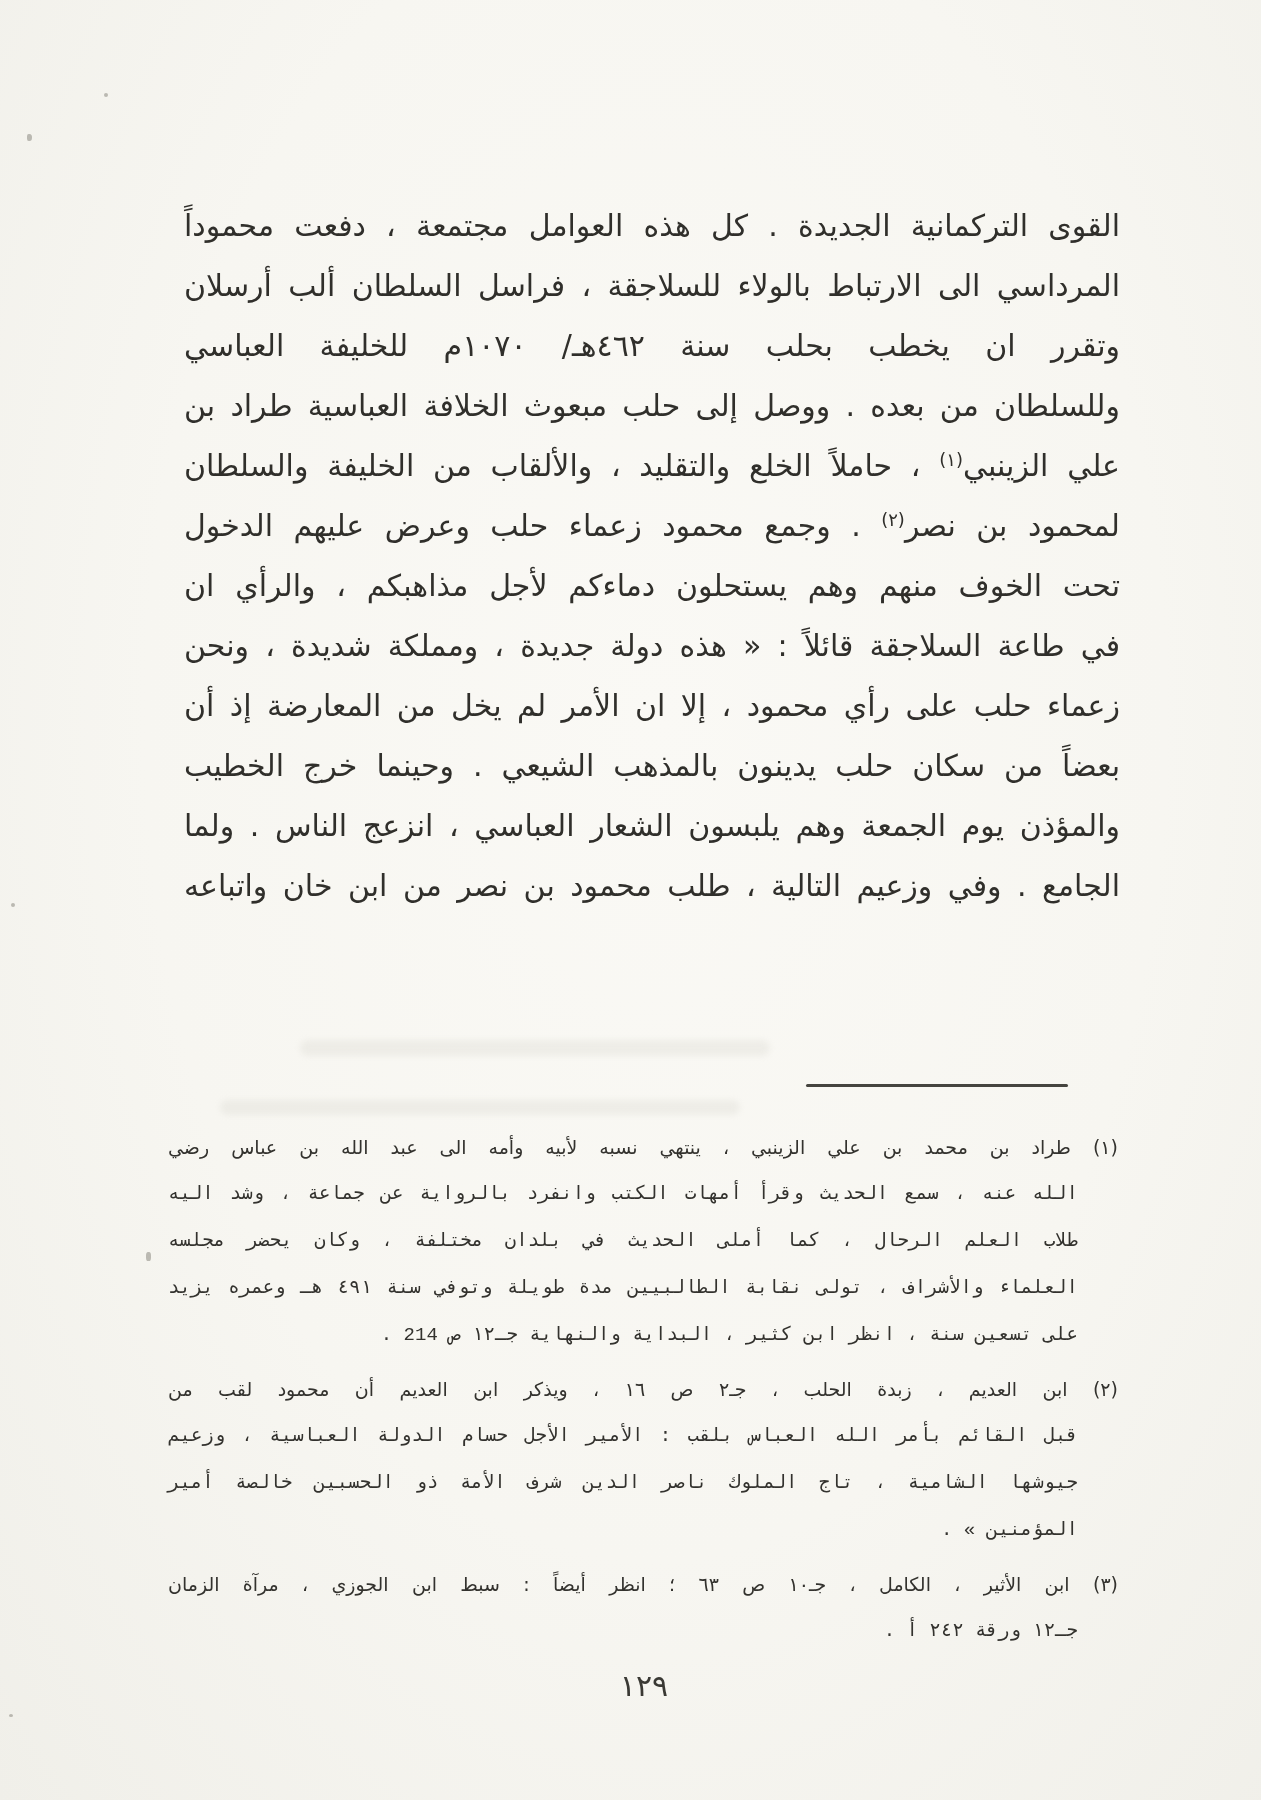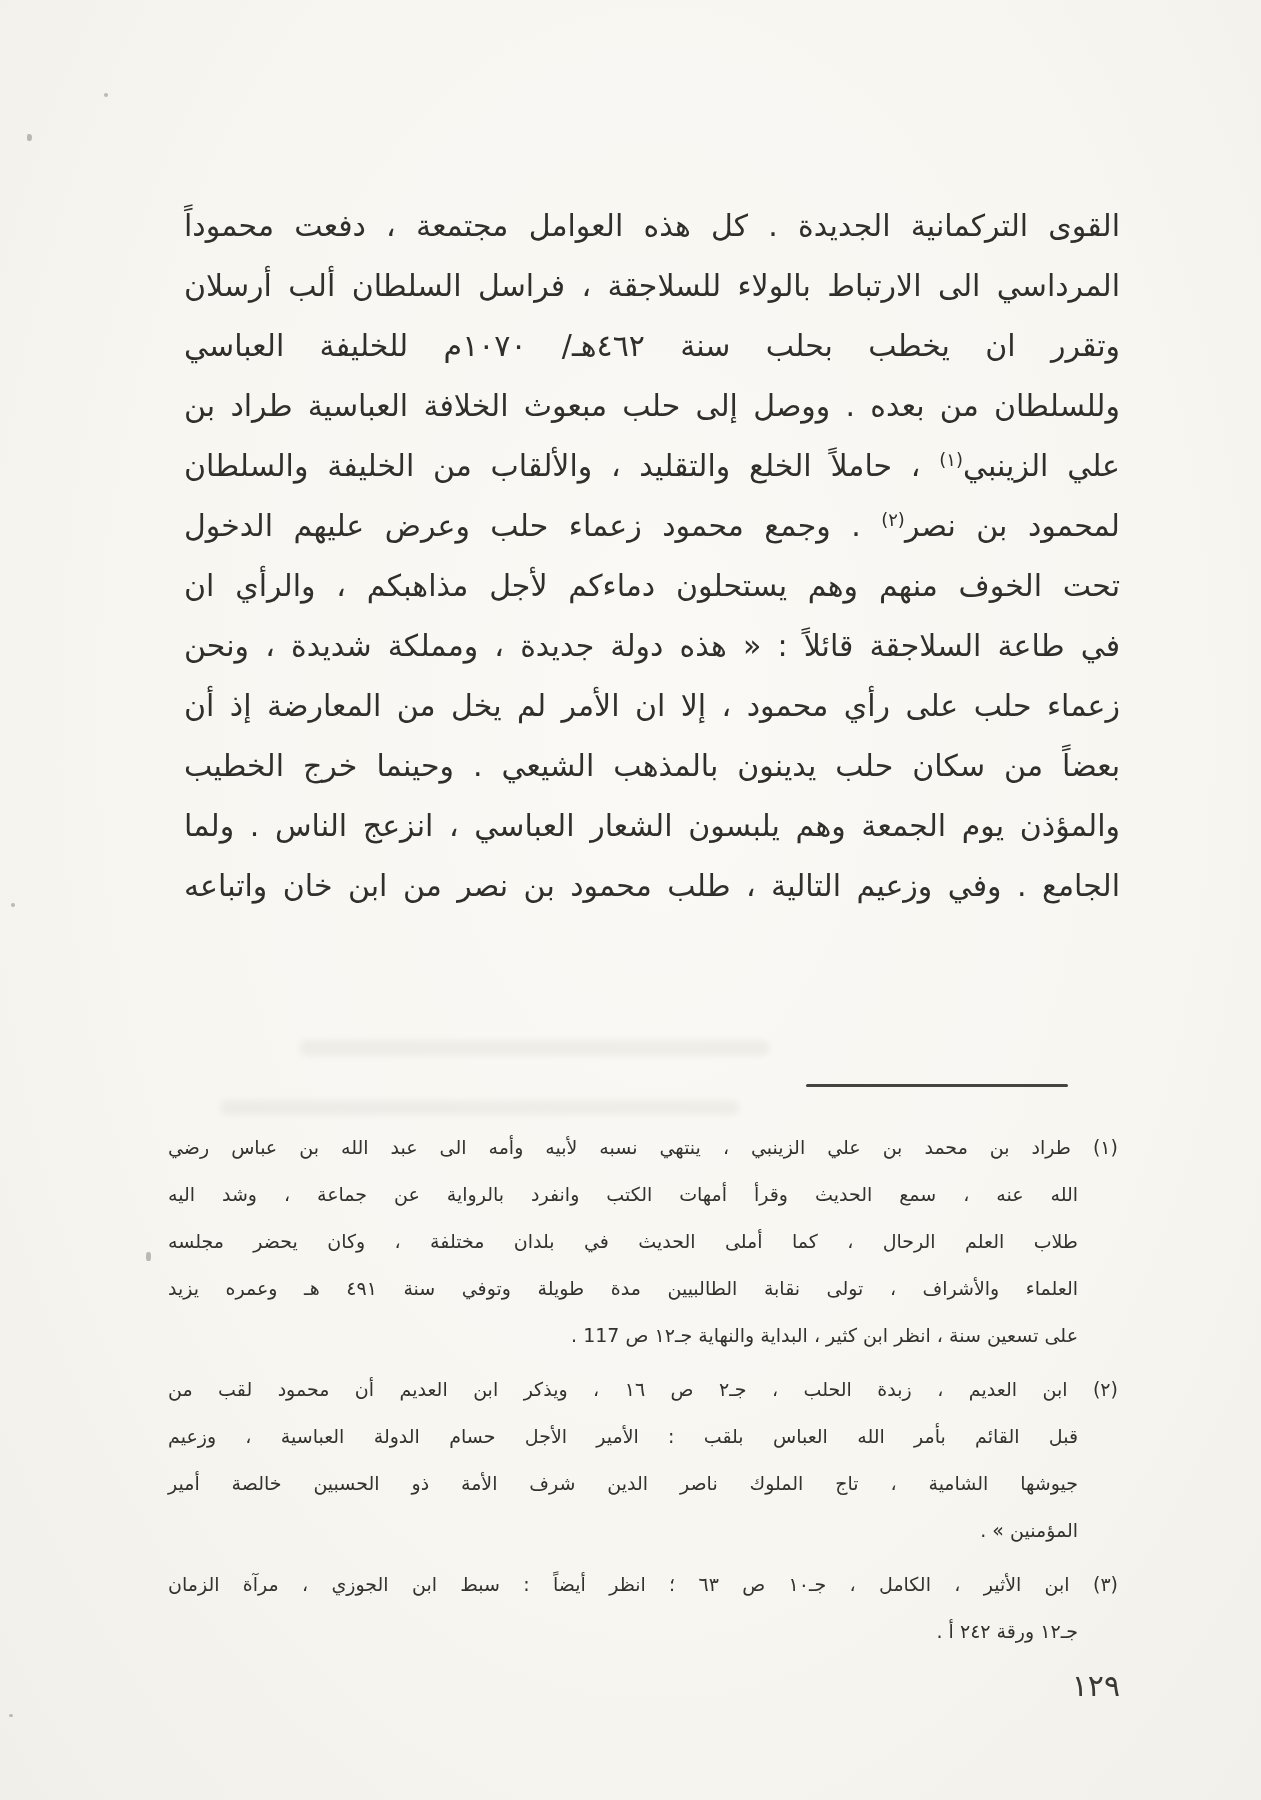--- a/index.html
+++ b/index.html
@@ -66,33 +66,33 @@
     color: #33322e;
   }
   .footnote { margin-bottom: 7px; }
   .fl {
     height: 47px;
     line-height: 47px;
     text-align: justify;
     text-align-last: justify;
     -moz-text-align-last: justify;
   }
-  .fl.cont { padding-right: 40px; }
+  .fl.cont { padding-right: 40px; font-family: Liberation Mono, monospace; }
   .fl.short {
     text-align: right;
     text-align-last: right;
     -moz-text-align-last: right;
   }
   
   .page-number {
     position: absolute;
     top: 1668px;
     right: 141px;
     left: 168px;
-    text-align: right;
+    text-align: center;
     direction: rtl;
     font-size: 30px;
     letter-spacing: 6px;
     color: #3a3934;
   }
   
   .speck {
     position: absolute;
     background: #8a897f;
     border-radius: 50%;
@@ -136,21 +136,21 @@
   </div>
 
   <div class="separator"></div>
 
   <div class="footnotes">
     <div class="footnote">
       <div class="fl">(١) طراد بن محمد بن علي الزينبي ، ينتهي نسبه لأبيه وأمه الى عبد الله بن عباس رضي</div>
       <div class="fl cont">الله عنه ، سمع الحديث وقرأ أمهات الكتب وانفرد بالرواية عن جماعة ، وشد اليه</div>
       <div class="fl cont">طلاب العلم الرحال ، كما أملى الحديث في بلدان مختلفة ، وكان يحضر مجلسه</div>
       <div class="fl cont">العلماء والأشراف ، تولى نقابة الطالبيين مدة طويلة وتوفي سنة ٤٩١ هـ وعمره يزيد</div>
-      <div class="fl cont short">على تسعين سنة ، انظر ابن كثير ، البداية والنهاية جـ١٢ ص 117 .</div>
+      <div class="fl cont short">على تسعين سنة ، انظر ابن كثير ، البداية والنهاية جـ١٢ ص 214 .</div>
     </div>
     <div class="footnote">
       <div class="fl">(٢) ابن العديم ، زبدة الحلب ، جـ٢ ص ١٦ ، ويذكر ابن العديم أن محمود لقب من</div>
       <div class="fl cont">قبل القائم بأمر الله العباس بلقب : الأمير الأجل حسام الدولة العباسية ، وزعيم</div>
       <div class="fl cont">جيوشها الشامية ، تاج الملوك ناصر الدين شرف الأمة ذو الحسبين خالصة أمير</div>
       <div class="fl cont short">المؤمنين » .</div>
     </div>
     <div class="footnote">
       <div class="fl">(٣) ابن الأثير ، الكامل ، جـ١٠ ص ٦٣ ؛ انظر أيضاً : سبط ابن الجوزي ، مرآة الزمان</div>
       <div class="fl cont short">جـ١٢ ورقة ٢٤٢ أ .</div>

